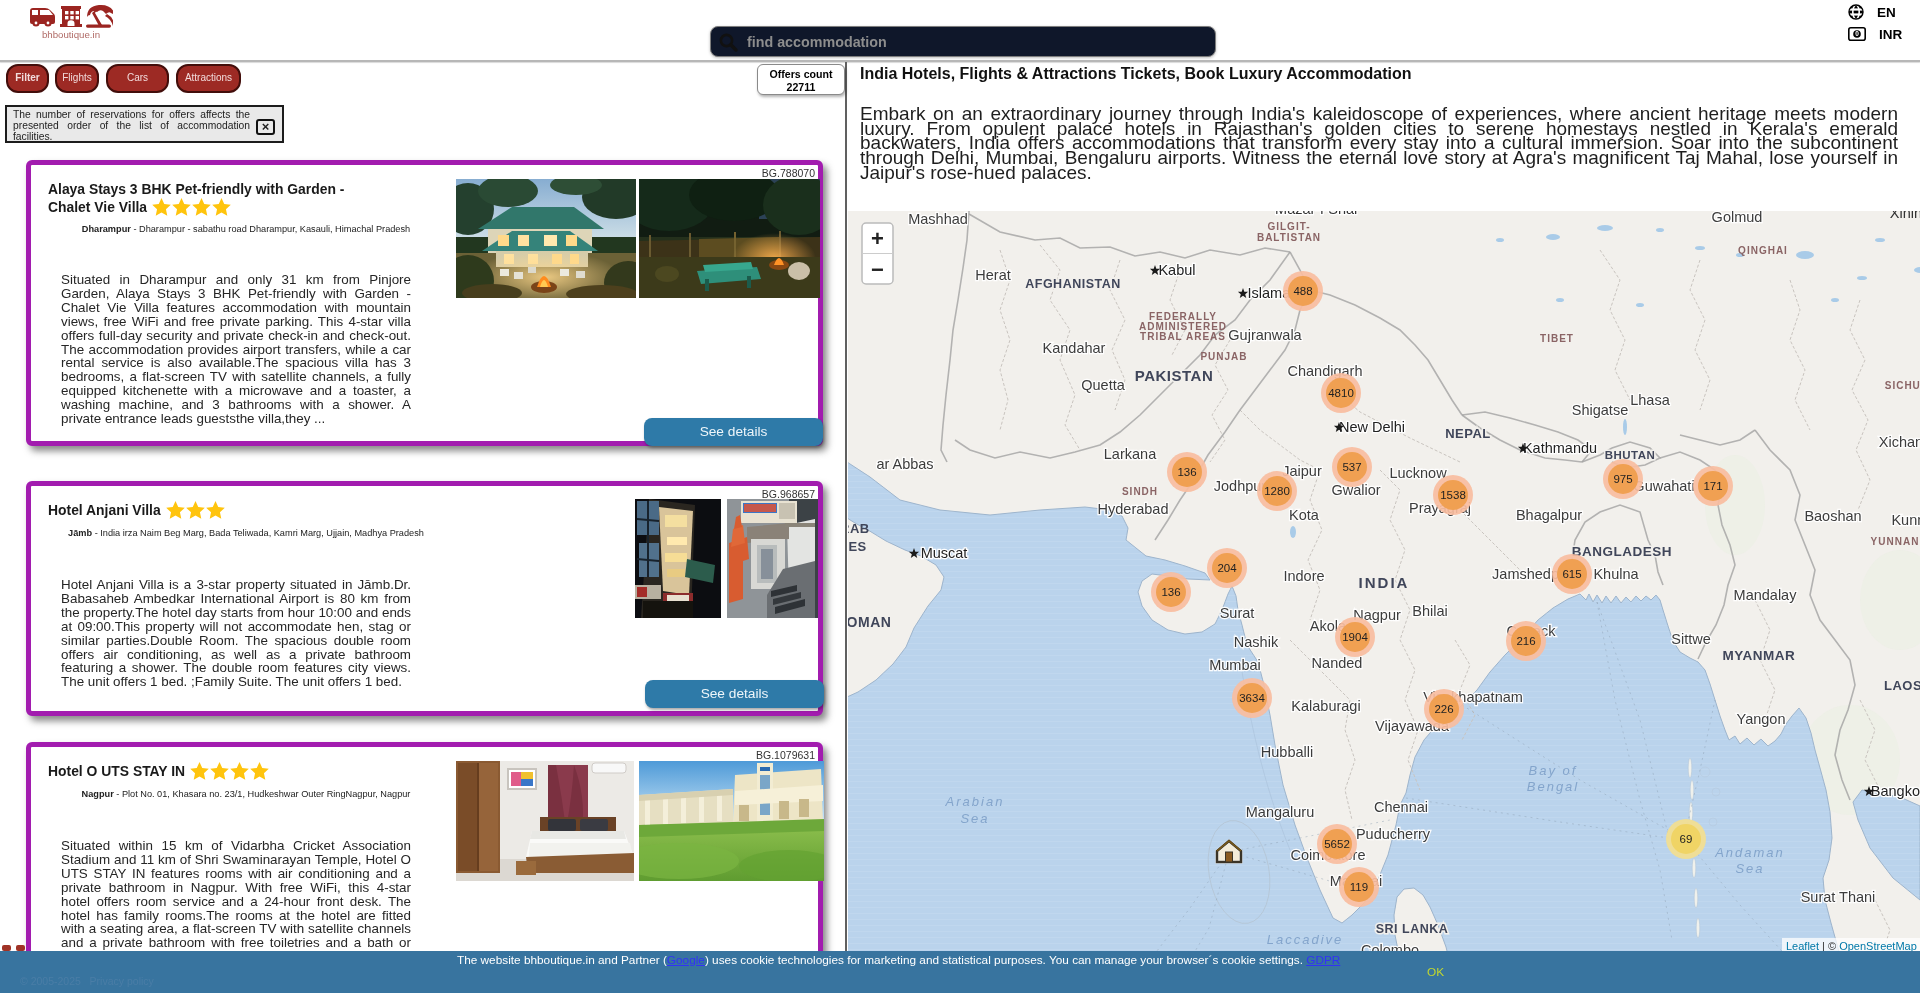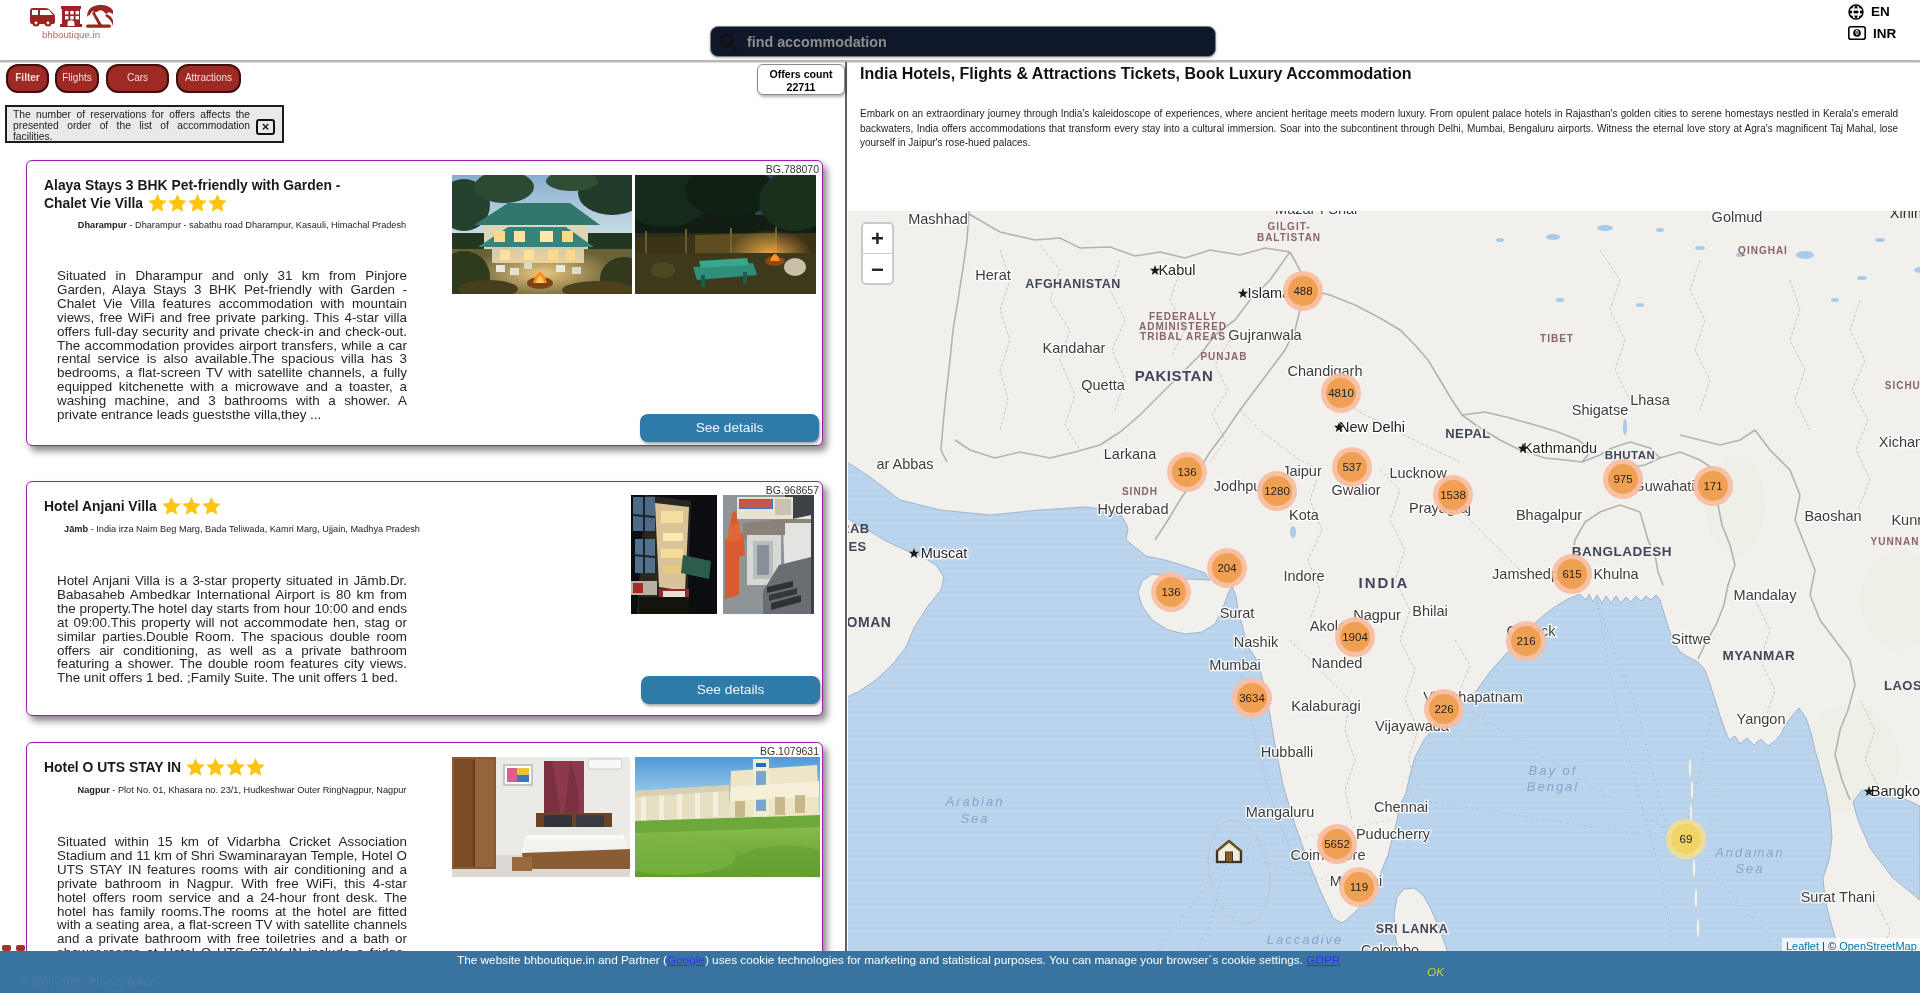--- a/index.html
+++ b/index.html
@@ -4,42 +4,42 @@
 * { margin:0; padding:0; box-sizing:border-box; }
 html,body { width:1920px; height:993px; overflow:hidden; background:#fff;
   font-family:"Liberation Sans", sans-serif; position:relative; }
 .abs { position:absolute; }
 .hdr-line { position:absolute; left:0; top:60px; width:1920px; height:2px; background:#b7b7b7; box-shadow:0 1px 1px rgba(0,0,0,0.15); }
 .vline { position:absolute; left:845px; top:62px; width:2px; height:889px; background:#606060; }
 .logo-txt { position:absolute; left:29px; top:29px; width:84px; text-align:center; font-size:9.7px; color:#b06a66; }
 .search { position:absolute; left:710px; top:26px; width:506px; height:31px; border:1px solid #7d7d7d; border-radius:8px; background:#0f172a; box-shadow:0 1px 3px rgba(0,0,0,0.25); }
 .search .ph { position:absolute; left:36px; top:7px; font-size:14.3px; font-weight:bold; color:#8d8d8d; }
 .lang { position:absolute; top:4px; left:1848px; width:60px; font-size:13.5px; font-weight:bold; color:#000; }
-.lang .row { height:16px; margin-bottom:6px; display:flex; gap:7px; }
+.lang .row { height:16px; margin-bottom:6px; display:flex; align-items:center; gap:13px; }
 .btn { position:absolute; top:64px; height:29px; background:#9d2a24; border:2px solid #420e0b; border-radius:12px; color:#f2dcdc; font-size:10px; text-align:center; line-height:24px; }
 .notice { position:absolute; left:5px; top:105px; width:279px; height:38px; background:#e9e9e9; border:2px solid #1c1c1c; font-size:10.3px; line-height:11.2px; color:#222; padding:2px 32px 20px 6px; text-align:justify; }
 .notice .x { position:absolute; left:249px; top:12px; width:19px; height:16px; border:2px solid #111; border-radius:3px; background:#e9e9e9; font-size:13px; font-weight:bold; line-height:12px; text-align:center; }
 .offers { position:absolute; left:757px; top:64px; width:88px; height:31px; background:#fff; border:1px solid #8a8a8a; border-radius:6px; box-shadow:1px 2px 3px rgba(0,0,0,0.3); font-size:10.6px; font-weight:bold; text-align:center; line-height:13px; padding-top:3px; }
-.card { position:absolute; left:26px; width:797px; background:#fff; border:1px solid #a21caf; border-radius:6px; box-shadow:4px 5px 7px rgba(40,40,40,0.55); }
+.card { position:absolute; left:26px; width:797px; background:#fff; border:5px solid #a21caf; border-radius:6px; box-shadow:4px 5px 7px rgba(40,40,40,0.55); }
 .bg { position:absolute; right:3px; top:2px; font-size:10.5px; color:#333; }
 .ctitle { position:absolute; left:17px; top:15px; width:320px; font-size:13.9px; line-height:18.4px; font-weight:bold; color:#1a1a1a; }
 .stw { white-space:nowrap; }
 .st { width:19px; height:18px; margin-left:1px; vertical-align:-4px; }
 .loc { position:absolute; left:0; top:58px; width:430px; text-align:center; font-size:9.2px; color:#222; white-space:nowrap; }
 .desc { position:absolute; left:30px; width:350px; font-size:13.4px; line-height:13.9px; color:#262626; text-align:justify; }
 .see { position:absolute; width:179px; height:28px; background:#2e7aa8; border-radius:8px; color:#eef6fa; font-size:13.7px; text-align:center; line-height:28px; box-shadow:1px 2px 3px rgba(0,0,0,0.35); }
 .photo { position:absolute; overflow:hidden; }
 .photo svg { width:100%; height:100%; display:block; }
 .rtitle { position:absolute; left:860px; top:65px; width:1000px; font-size:16px; font-weight:bold; color:#111; }
-.rpara { position:absolute; left:860px; top:107px; width:1038px; font-size:10px; line-height:14.7px; color:#1e1e1e; text-align:justify; }
+.rpara { position:absolute; left:860px; top:107px; width:1038px; font-size:19px; line-height:14.7px; color:#1e1e1e; text-align:justify; }
 .mapwrap { position:absolute; left:848px; top:211px; width:1072px; height:782px; background:#f2f0ec; }
 .cookie { position:absolute; left:0; top:951px; width:1920px; height:42px; background:#38749f; z-index:50; }
 .cookie .txt { position:absolute; left:457px; top:2px; font-size:11.8px; color:#fff; }
 .cookie .txt a { color:#3232f5; }
-.cookie .ok { position:absolute; left:1427px; top:14px; font-size:11.8px; color:#c3d82e;font-style:italic; }
+.cookie .ok { position:absolute; left:1427px; top:14px; font-size:11.8px; color:#c3d82e; }
 .cookie .cc { position:absolute; left:20px; top:24px; font-size:10.5px; color:#4a7da6; }
 </style></head>
 <body>
 
 <svg class="abs" style="left:29px;top:4px" width="84" height="24" viewBox="0 0 84 24">
  <g fill="#9b2521">
   <path d="M1,7 q0,-3 3,-3 h12 q3,0 5,2 l4,4 q1,1 1,3 v5 q0,2 -2,2 h-21 q-2,0 -2,-2 Z"></path>
   <rect x="3" y="6" width="6" height="5" fill="#fff"></rect>
       <rect x="11" y="6" width="6" height="5" fill="#fff"></rect>
   <path d="M17,6 h3 l4,5 h-7 Z" fill="#fff"></path>

